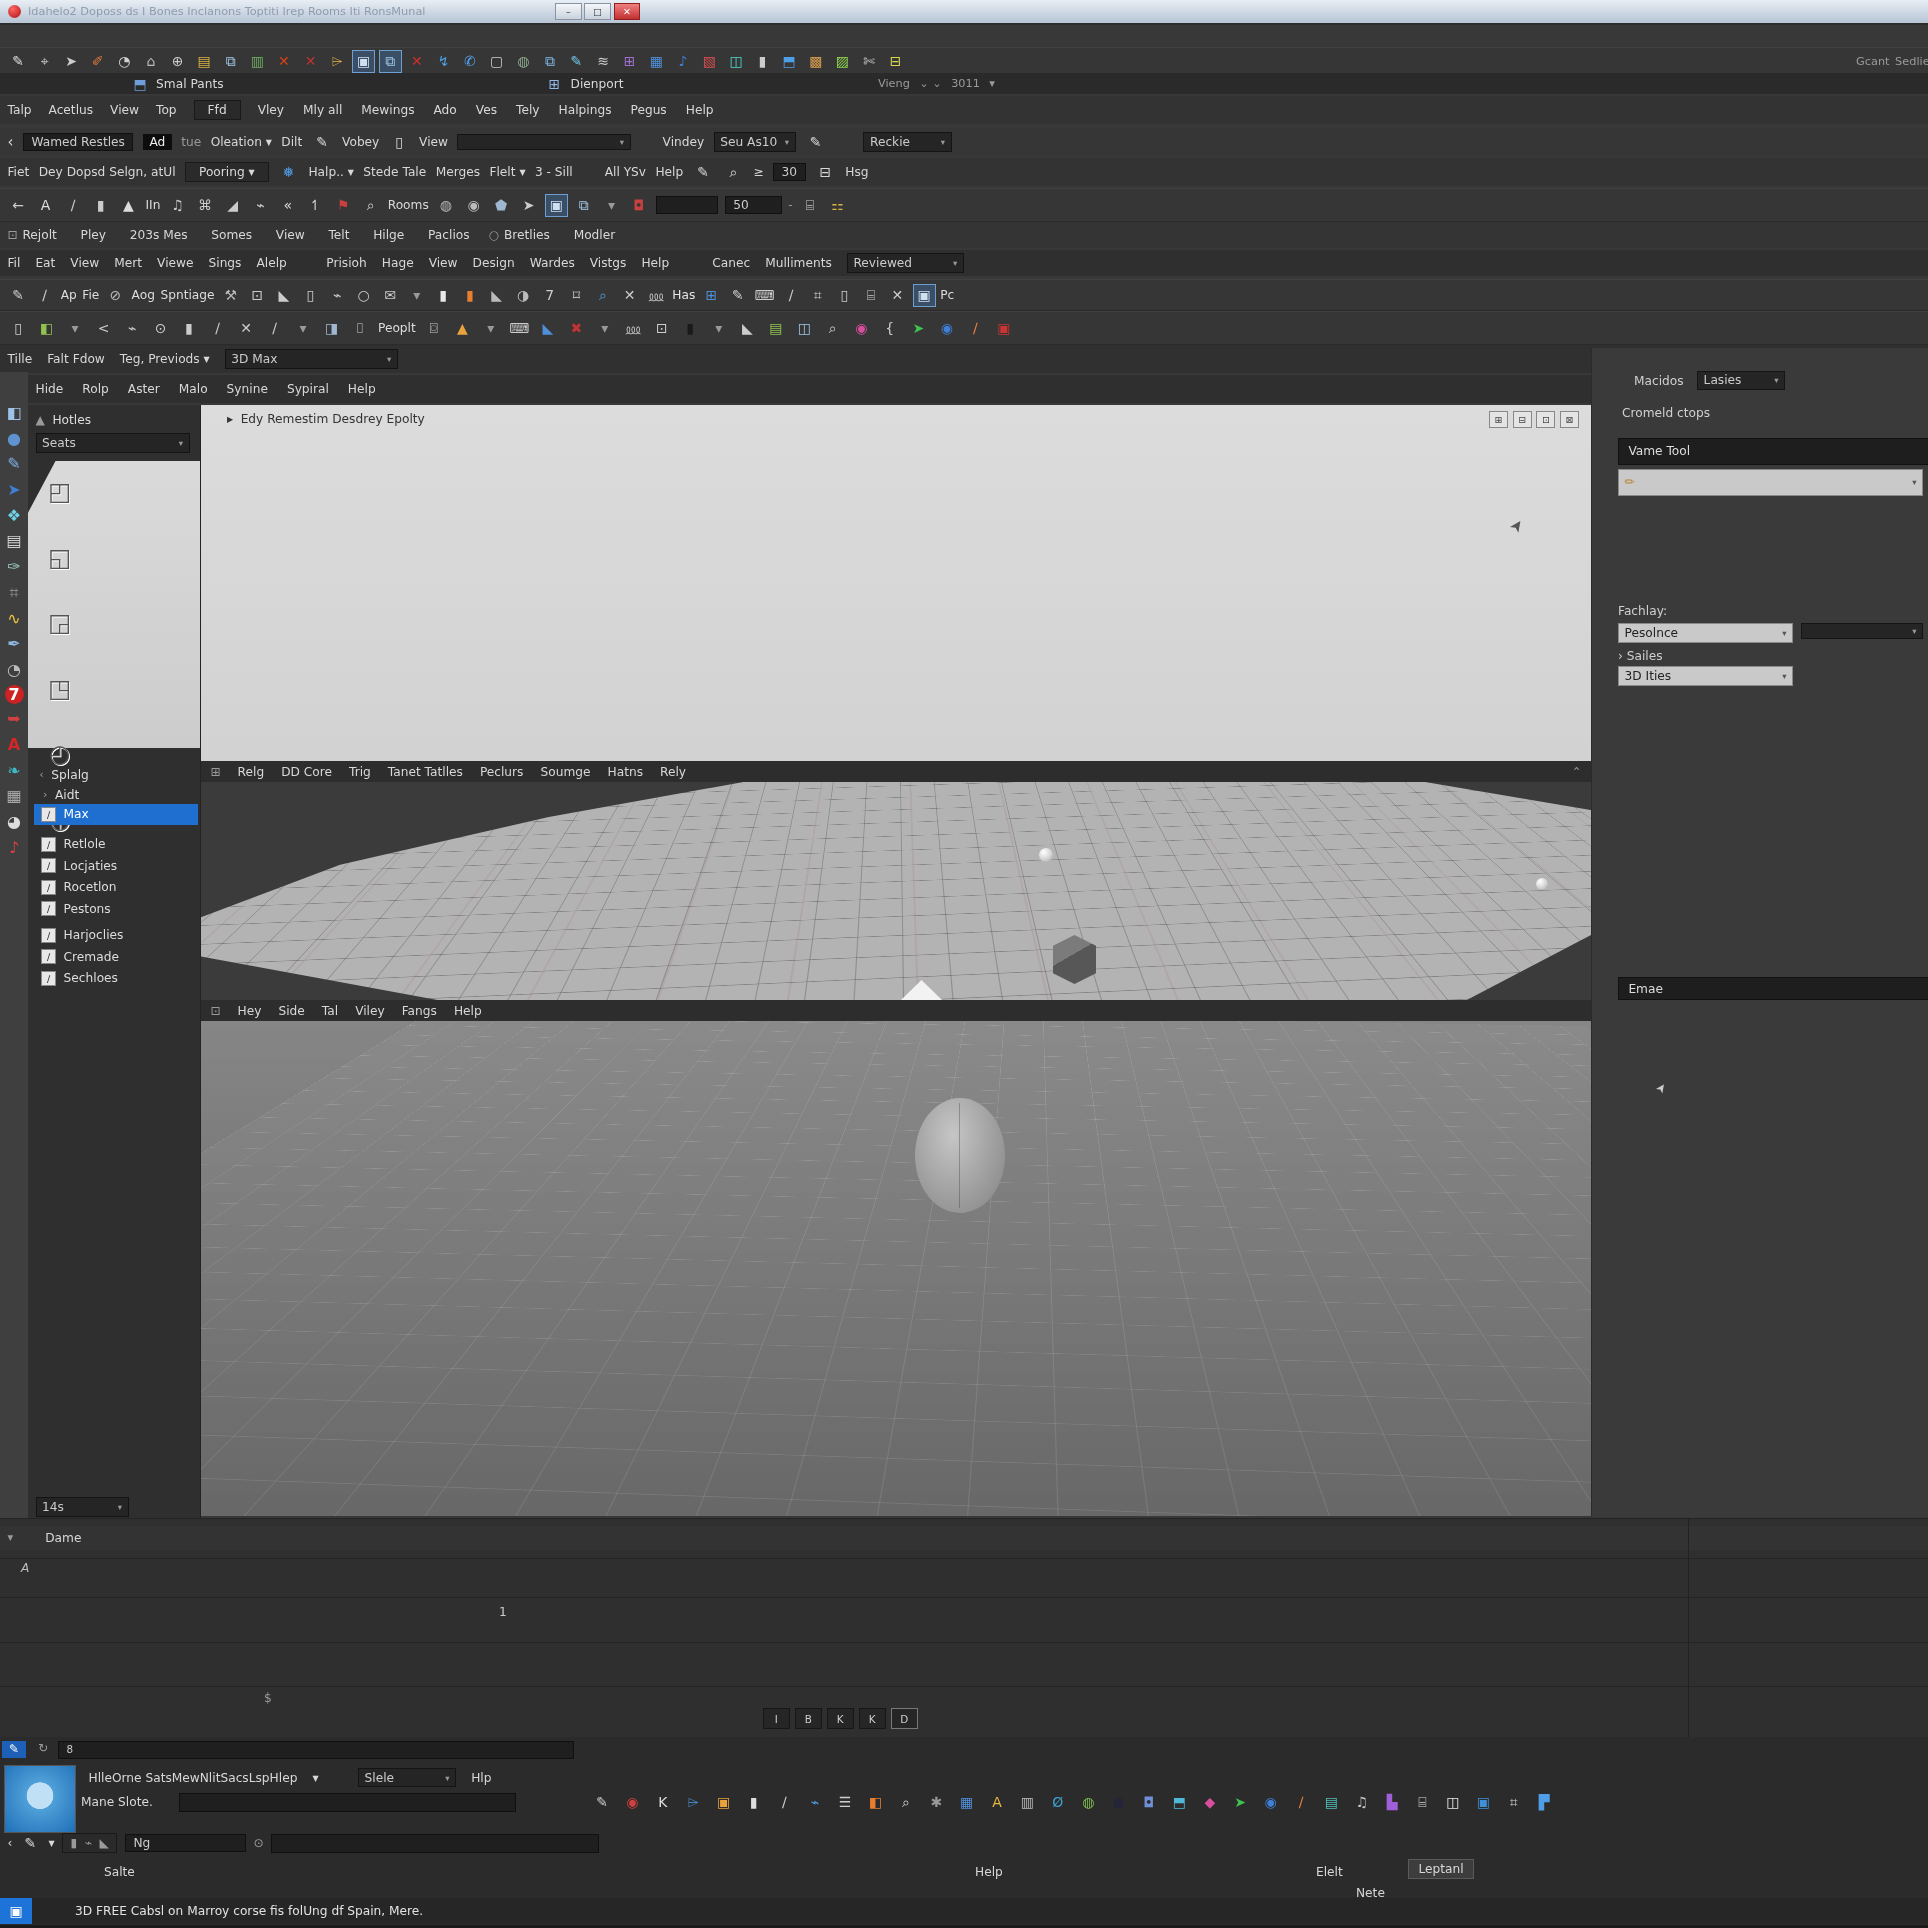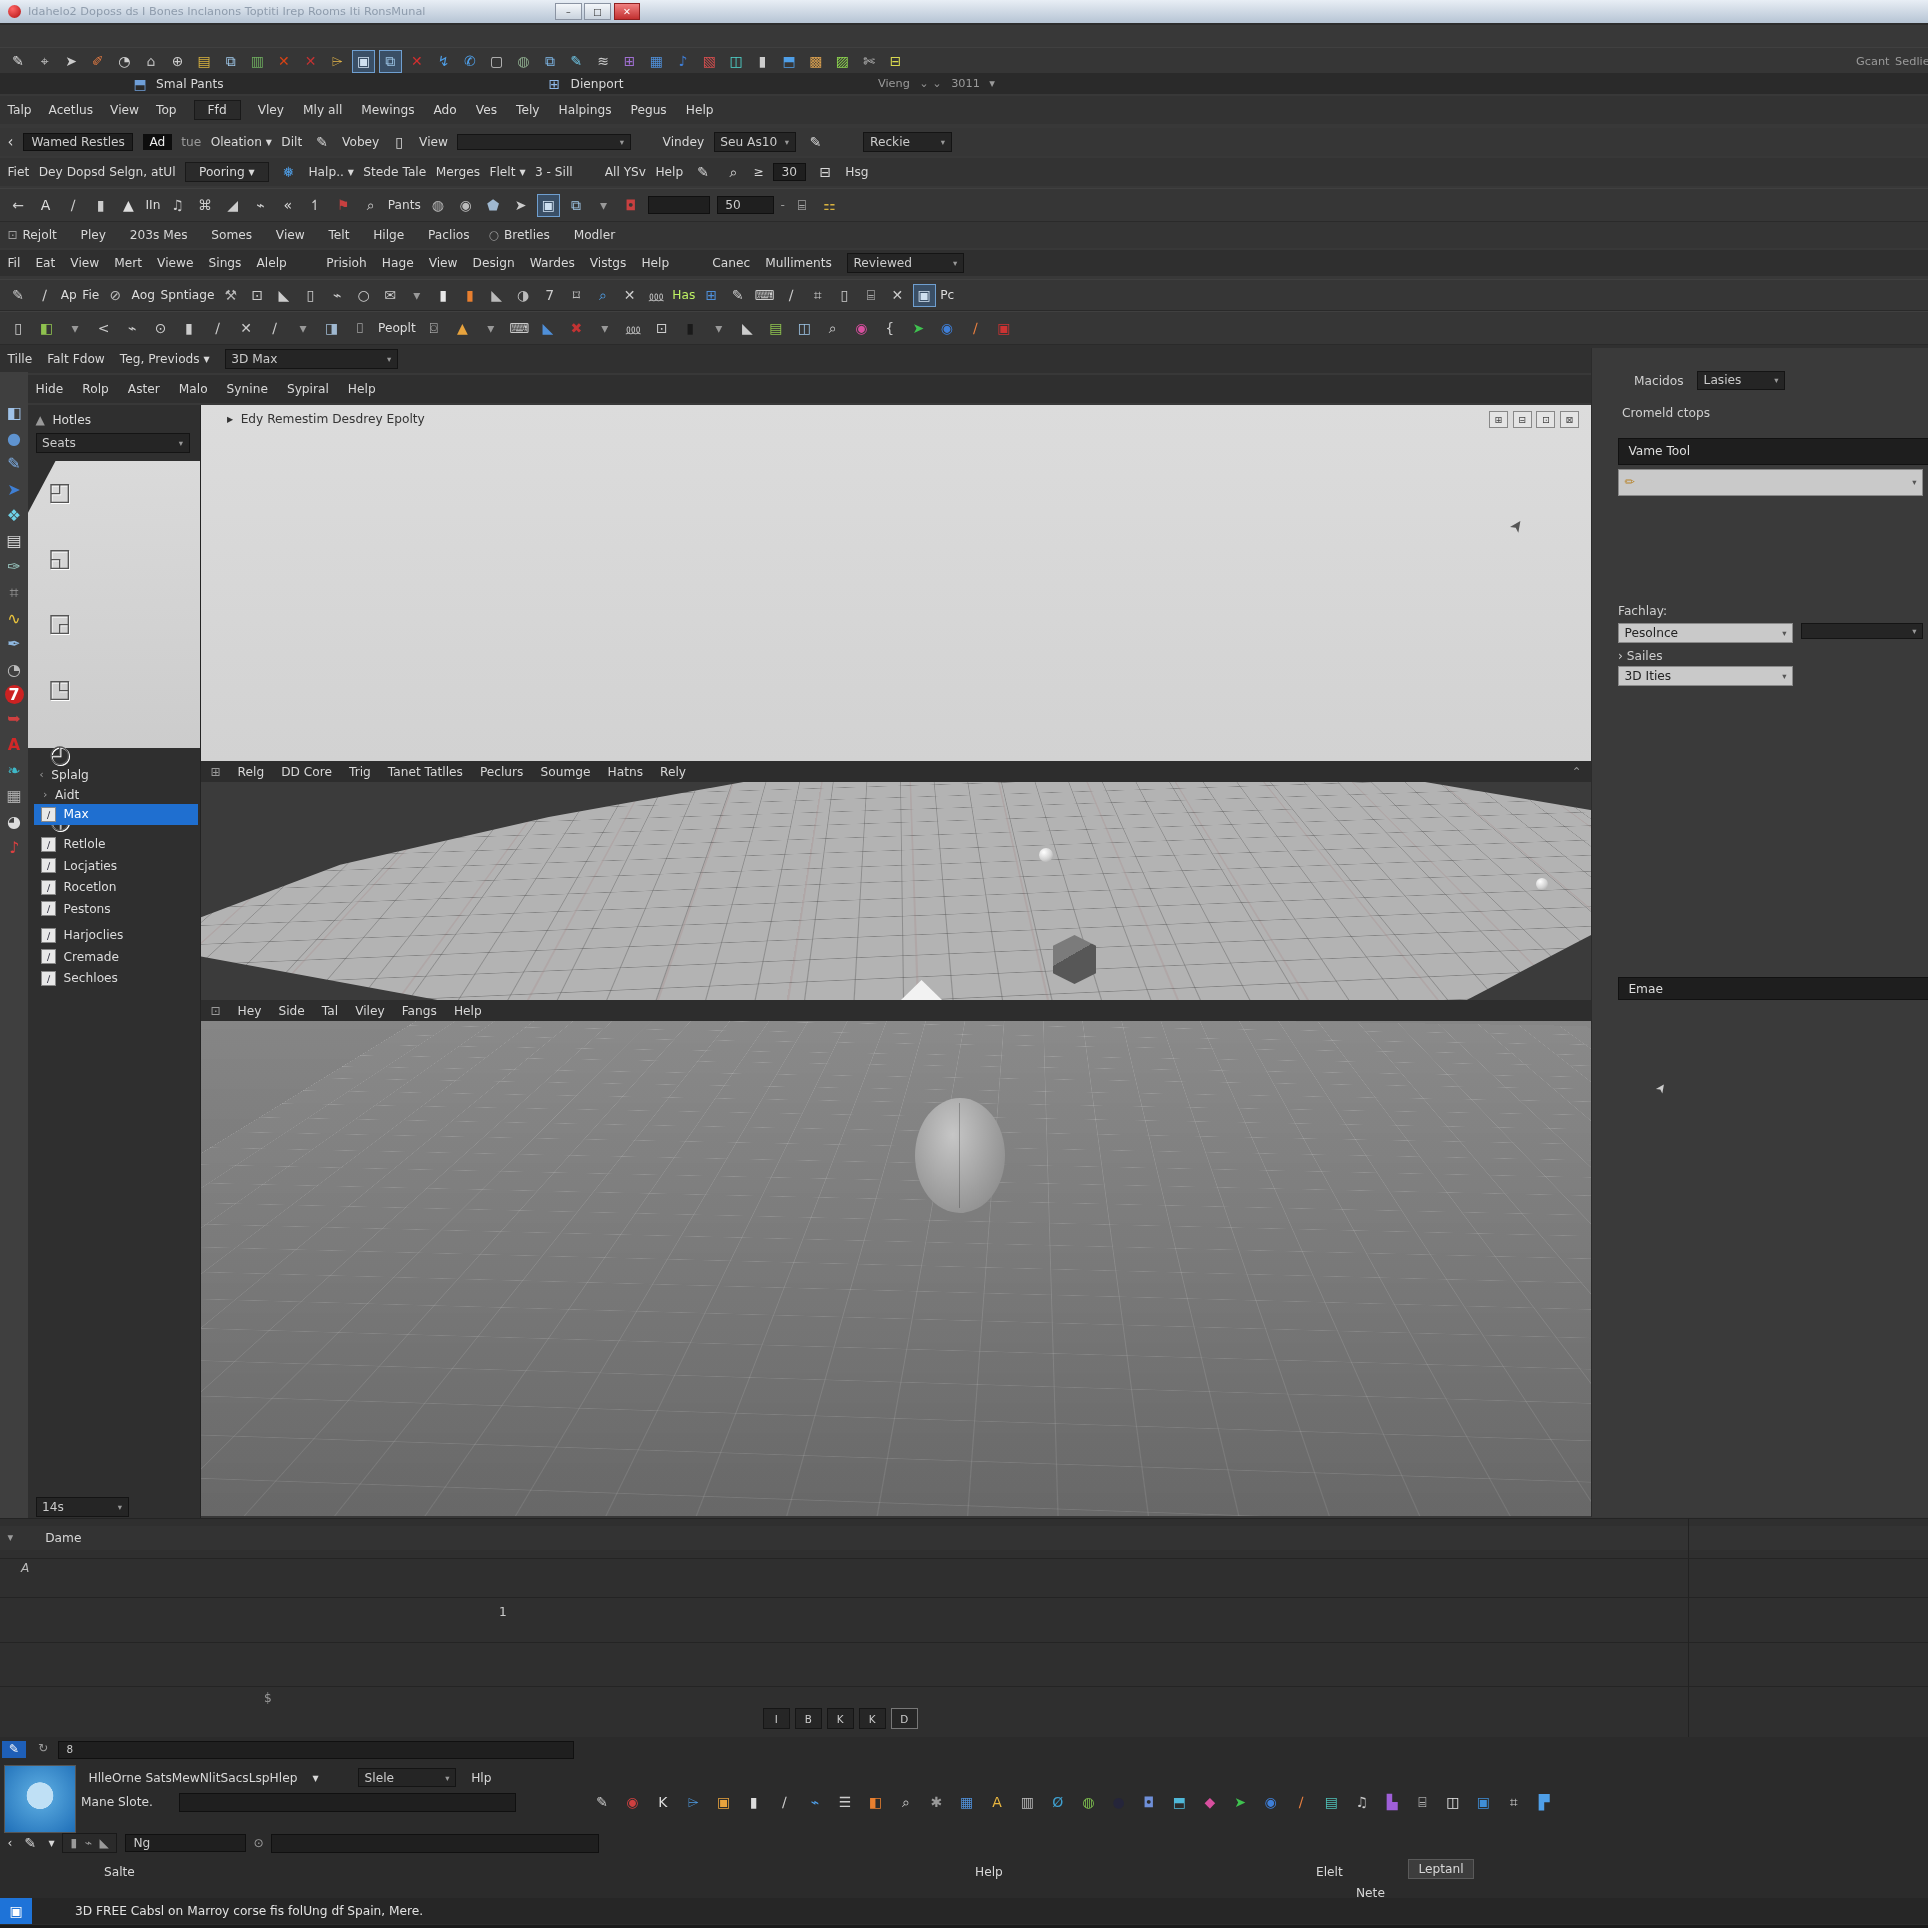--- a/index.html
+++ b/index.html
@@ -263,21 +263,21 @@
         <span class="ic txt" style="color: rgb(221, 221, 221);">IIn</span>
         <span class="ic" style="color: rgb(204, 204, 204);">♫</span>
         <span class="ic" style="color: rgb(204, 204, 204);">⌘</span>
         <span class="ic" style="color: rgb(204, 204, 204);">◢</span>
         <span class="ic" style="color: rgb(204, 204, 204);">⌁</span>
         <span class="ic" style="color: rgb(221, 221, 221);">«</span>
         <span class="ic" style="color: rgb(204, 204, 204);">↿</span>
         <span class="ic" style="color: rgb(200, 64, 64);">⚑</span>
         <span class="ic" style="color: rgb(204, 204, 204);">⌕</span>
       </span>
-    <span>Pants</span>
+    <span>Rooms</span>
     <span style="display:flex;gap:6.6px;align-items:center">
 
     <span class="ic" style="color: rgb(187, 187, 187);">◍</span>
         <span class="ic" style="color: rgb(187, 187, 187);">◉</span>
         <span class="ic" style="color: rgb(159, 184, 208);">⬟</span>
         <span class="ic" style="color: rgb(204, 204, 204);">➤</span>
         <span class="ic sel" style="color: rgb(207, 224, 240);">▣</span>
         <span class="ic" style="color: rgb(159, 199, 232);">⧉</span>
         <span class="ic" style="color: rgb(153, 153, 153);">▾</span>
         <span class="ic" style="color: rgb(200, 64, 64);">◘</span>
@@ -393,21 +393,21 @@
       <span class="ic" style="color: rgb(153, 153, 153);">▾</span>
       <span class="ic" style="color: rgb(232, 232, 232);">▮</span>
       <span class="ic" style="color: rgb(232, 127, 47);">▮</span>
       <span class="ic" style="color: rgb(187, 187, 187);">◣</span>
       <span class="ic" style="color: rgb(187, 187, 187);">◑</span>
       <span class="ic" style="color: rgb(204, 204, 204);">7</span>
       <span class="ic" style="color: rgb(204, 204, 204);">⌑</span>
       <span class="ic" style="color: rgb(79, 159, 232);">⌕</span>
       <span class="ic" style="color: rgb(204, 204, 204);">✕</span>
       <span class="ic" style="color: rgb(204, 204, 204);">⅏</span>
-      <span class="ic txt" style="color: #bef264;">Has</span>
+      <span class="ic txt" style="color: #e5e5e5;">Has</span>
       <span class="ic" style="color: rgb(79, 143, 216);">⊞</span>
       <span class="ic" style="color: rgb(204, 204, 204);">✎</span>
       <span class="ic" style="color: rgb(204, 204, 204);">⌨</span>
       <span class="ic" style="color: rgb(204, 204, 204);">∕</span>
       <span class="ic" style="color: rgb(204, 204, 204);">⌗</span>
       <span class="ic" style="color: rgb(204, 204, 204);">▯</span>
       <span class="ic" style="color: rgb(204, 204, 204);">⌸</span>
       <span class="ic" style="color: rgb(204, 204, 204);">✕</span>
       <span class="ic sel" style="color: rgb(207, 224, 240);">▣</span>
       <span class="ic txt" style="color: rgb(221, 221, 221);">Pc</span>

